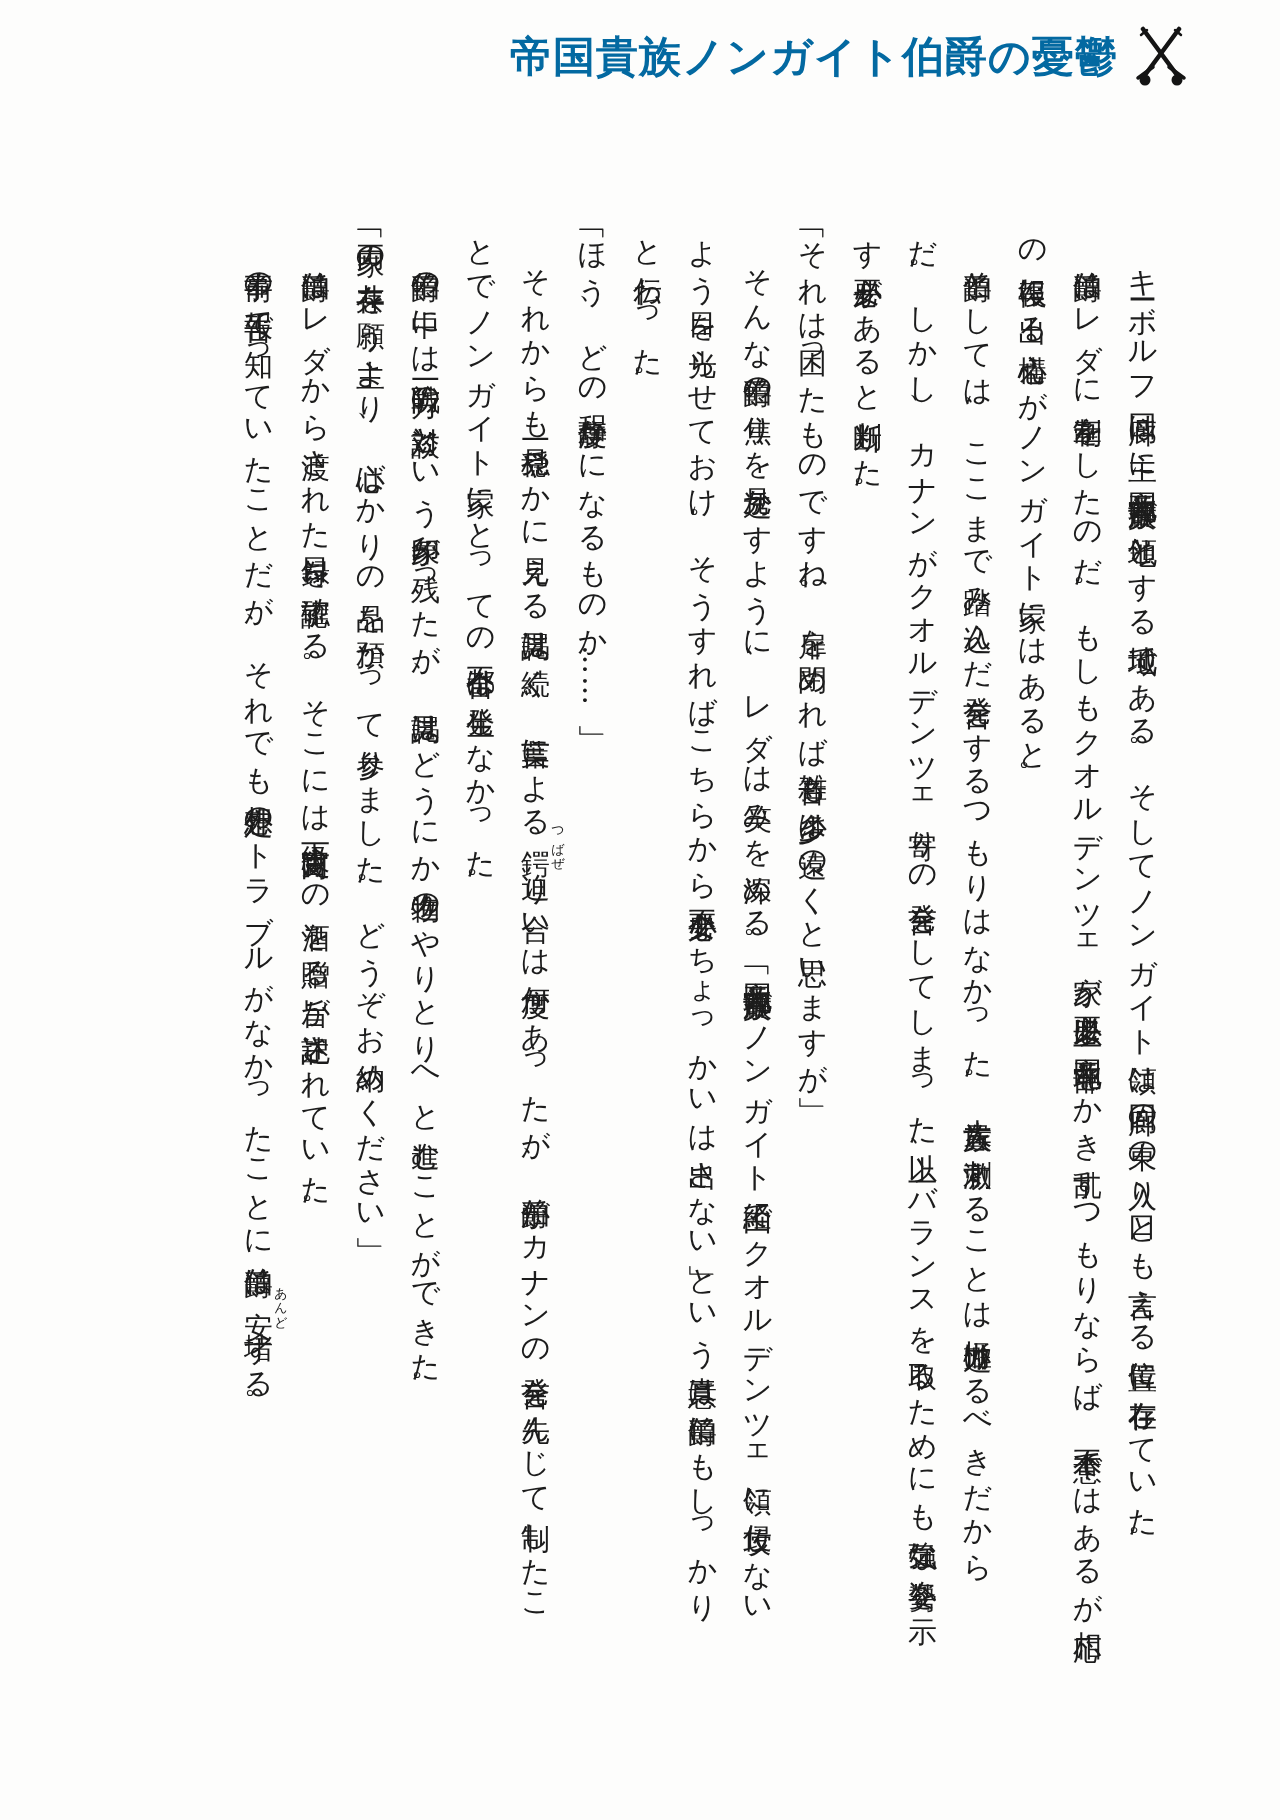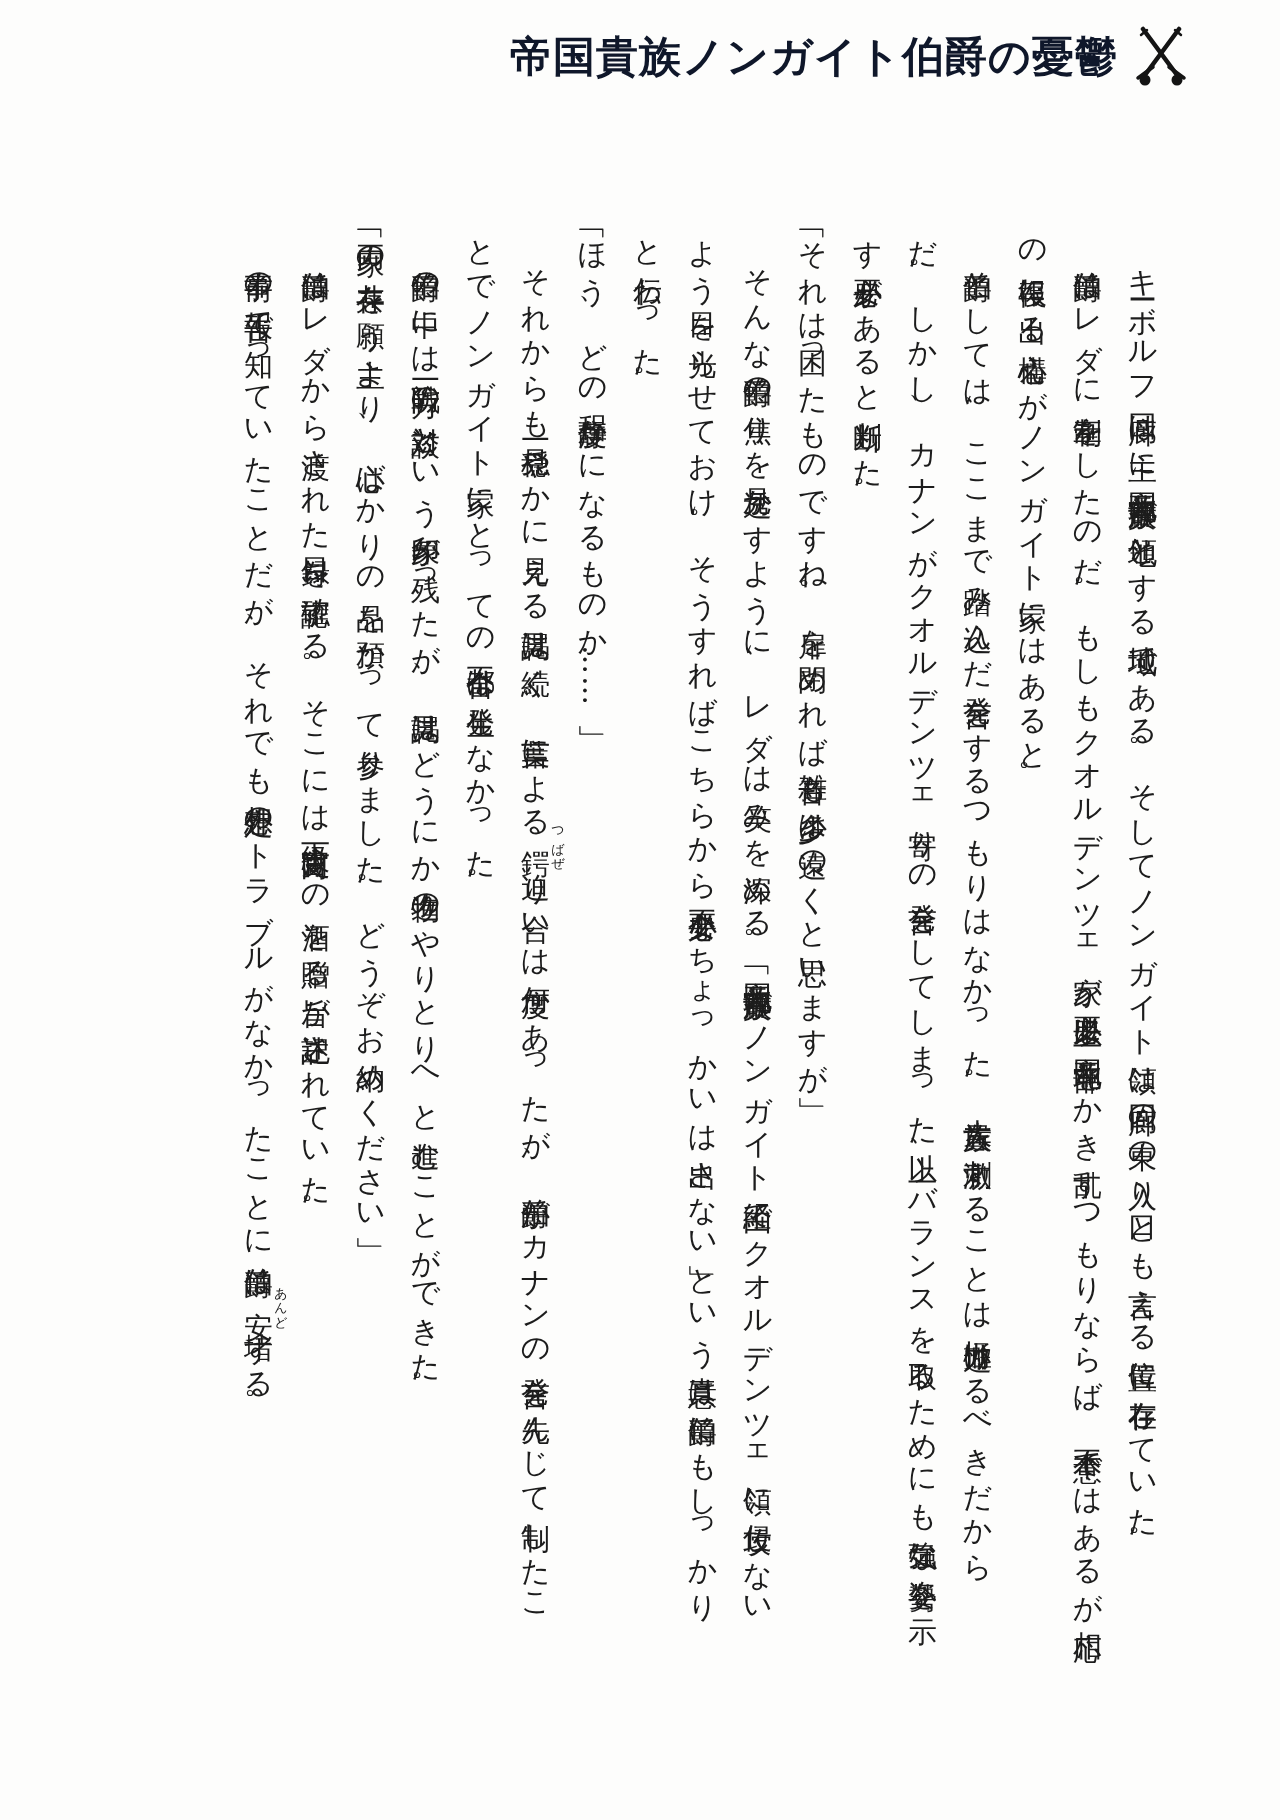--- a/index.html
+++ b/index.html
@@ -25,21 +25,21 @@
     display: flex;
     align-items: center;
     gap: 16px;
   }
   .chapter-title {
     margin: 0;
     font-size: 42px;
     font-weight: bold;
     letter-spacing: 1px;
     white-space: nowrap;
-    color: #0f172a;
+    color: #0369a1;
   }
   .ornament {
     display: inline-block;
     width: 54px;
     height: 62px;
   }
   
   .text-block {
     position: absolute;
     top: 220px;

